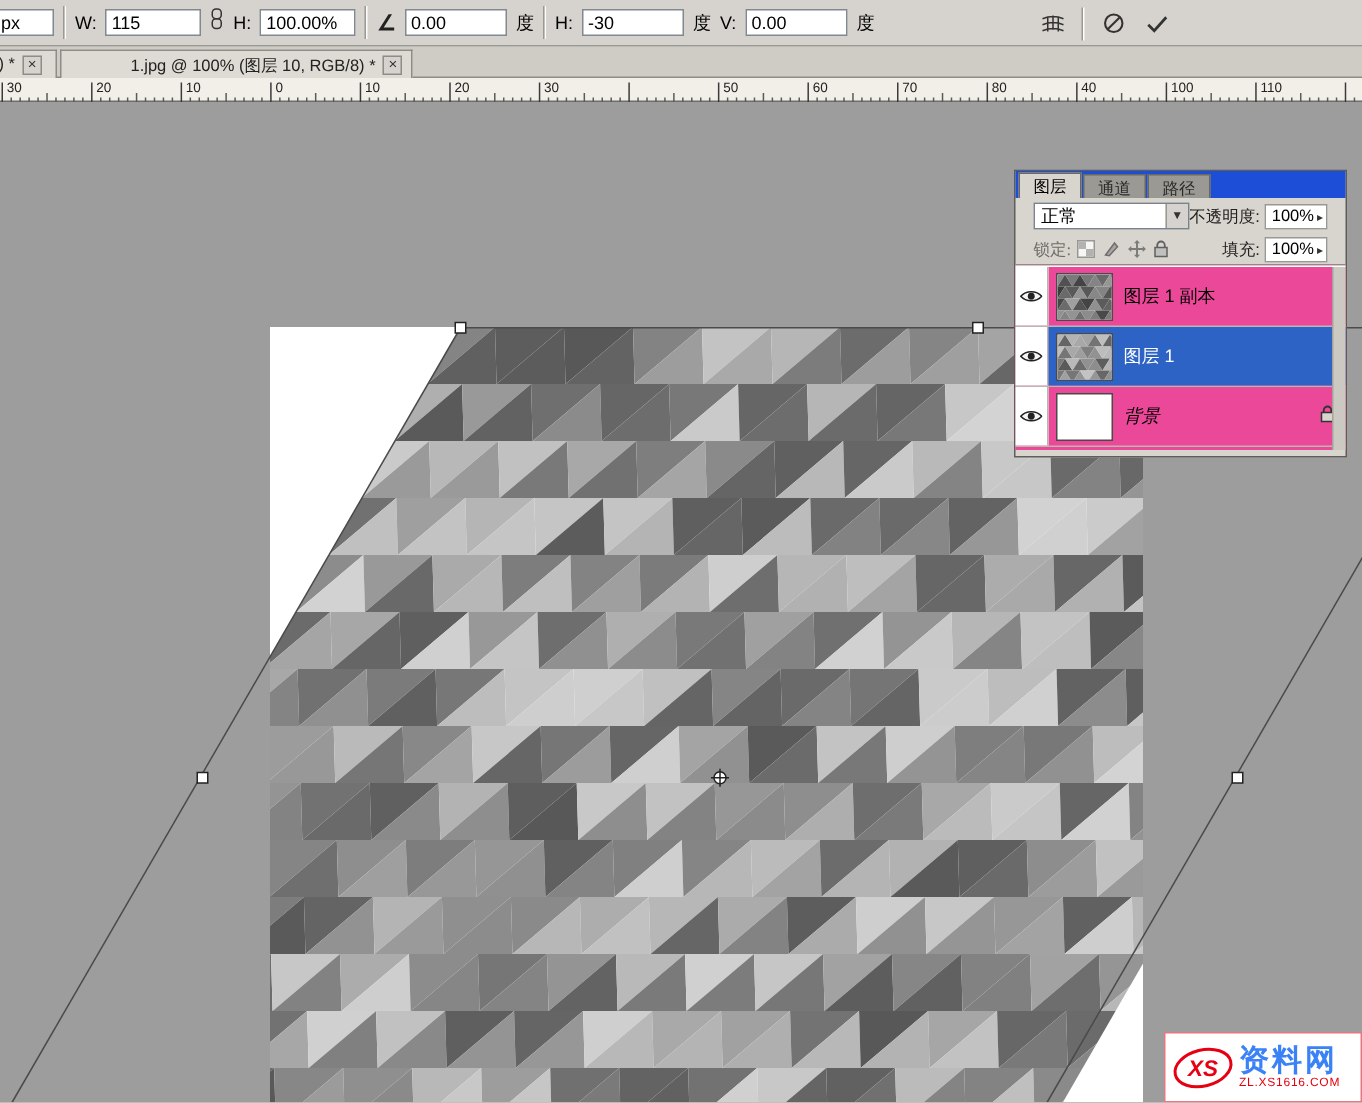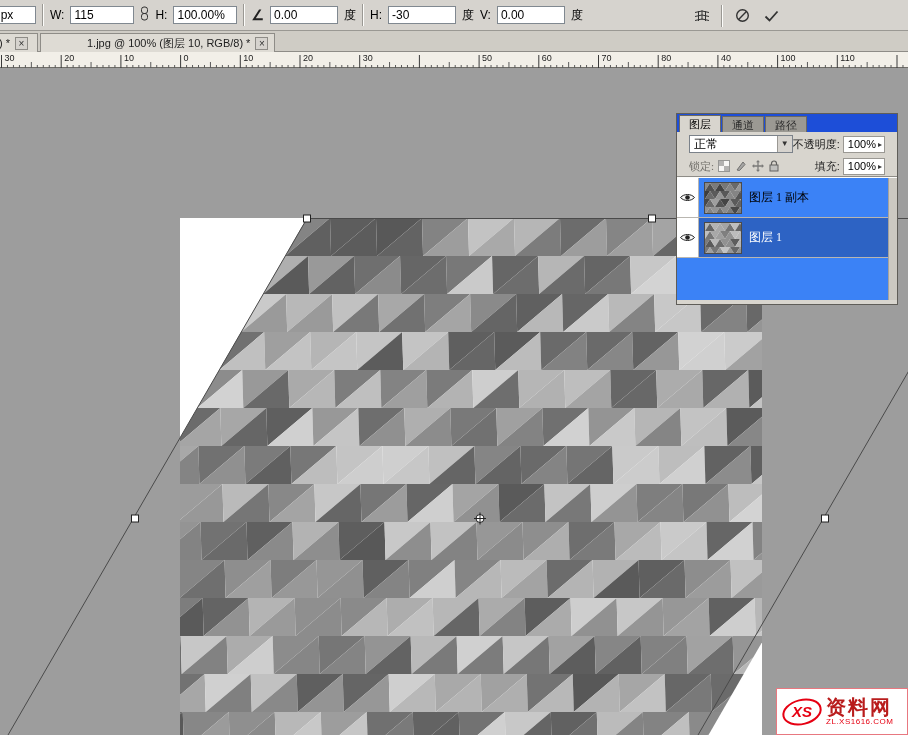--- a/index.html
+++ b/index.html
@@ -50,37 +50,37 @@
   .lock-row { height:21px; border-bottom:1px solid #8e8c87; }
   .combo { width:112px; height:18px; background:#fff; border:1px solid #7b828a; display:flex; align-items:center; }
   .combo-text { flex:1; padding-left:4px; font-size:12px; }
   .combo-btn { width:15px; height:16px; background:#d6d3ce; border-left:1px solid #9a9893; font-size:8px; text-align:center; line-height:16px; color:#333; }
   .p-label { font-size:11px; color:#222; white-space:nowrap; }
   .p-label.dim { color:#6f6d68;font-family:Liberation Serif, serif; }
   .val-box { height:17px; background:#fff; border:1px solid #9a9893; display:flex; align-items:center; padding:0 2px 0 4px; font-size:11px; gap:2px; }
   .mini-arrow { font-size:8px; color:#333; }
   .lock-icons { display:flex; gap:5px; align-items:center; margin-left:4px; opacity:.8; }
   .ml-auto { margin-left:auto; }
-  .layer-list { background:#3b82f6; border-top:1px solid #fdfdfb; position:relative; height:123px;font-family:Liberation Serif, serif; }
+  .layer-list { background:#ec4899; border-top:1px solid #fdfdfb; position:relative; height:123px; }
   .layer-row { height:40px; display:flex; align-items:stretch; border-bottom:1px solid #b9b6b0; }
   .eye-cell { width:22px; border-right:1px solid #b9b6b0; display:flex; align-items:center; justify-content:center; background:#fff; }
   .row-main { flex:1; display:flex; align-items:center; gap:7px; padding-left:5px; }
   .layer-row.selected .row-main { background:#2d63c4; color:#fff; }
   .thumb { width:38px; height:32px; border:1px solid #4a4a4a; background:#fff; overflow:hidden; flex:none; }
   .thumb svg { display:block; }
   .layer-name { font-size:12px; }
   .layer-name.italic { font-style:italic; }
   .row-lock { margin-left:auto; margin-right:7px; }
   .scroll-track { position:absolute; right:0; top:0; bottom:0; width:9px; background:#ccc9c2; border-left:1px solid #a5a29c; }
 
   
   .watermark { position:absolute; left:776px; top:688px; width:132px; height:47px; background:#fff;
     border:1px solid #e87880; display:flex; align-items:center; padding:2px 4px; gap:3px; }
   .wm-text { display:flex; flex-direction:column; line-height:1.05; }
-  .wm-site { color:#b91c1c; font-weight:bold; font-size:20px; letter-spacing:2px; }
+  .wm-site { color:#3b82f6; font-weight:bold; font-size:20px; letter-spacing:2px; }
   .wm-url { color:#e60012; font-size:8px; letter-spacing:.5px; }
 </style>
 </head>
 <body>
 
 <div class="screen">
 
   <div class="options-bar">
     <input class="num-input cut-field" value="00 px" style="">
     <div class="sep"></div>
@@ -1077,20 +1077,38 @@
                 <polygon points="25,24 35,24 30,32" fill="rgb(103,103,103)"></polygon>
                 <polygon points="30,32 35,24 40,32" fill="rgb(144,144,144)"></polygon>
                 <polygon points="35,24 45,24 40,32" fill="rgb(122,122,122)"></polygon>
                 <polygon points="40,32 45,24 50,32" fill="rgb(146,146,146)"></polygon>
                 <polygon points="45,24 55,24 50,32" fill="rgb(176,176,176)"></polygon>
               </svg>
             </div>
           <span class="layer-name">图层 1</span>
         </div>
       </div>
+      <div class="layer-row">
+        <div class="eye-cell">
+          <svg width="15" height="9" viewBox="0 0 15 9">
+              <path d="M.5 4.5 C4 .5 11 .5 14.5 4.5 C11 8.5 4 8.5 .5 4.5 Z" fill="#f5f5f5" stroke="#222"></path>
+              <circle cx="7.5" cy="4.5" r="2.3" fill="#222"></circle>
+            </svg>
+        </div>
+        <div class="row-main">
+          <div class="thumb" style="background:#fff"></div>
+          <span class="layer-name italic">背景</span>
+          <span class="row-lock">
+            <svg width="10" height="12" viewBox="0 0 10 12">
+                <path d="M2.5 5 V3.5 a2.5 2.5 0 0 1 5 0 V5" fill="none" stroke="#333" stroke-width="1.2"></path>
+                <rect x="1" y="5" width="8" height="6" fill="#d8d5ce" stroke="#333"></rect>
+              </svg>
+          </span>
+        </div>
+      </div>
       <div class="scroll-track"></div>
     </div>
   </div>
 
   <div class="watermark">
     <svg width="42" height="36" viewBox="0 0 42 36">
       <ellipse cx="21" cy="18" rx="19" ry="12" fill="none" stroke="#e60012" stroke-width="2" transform="rotate(-14 21 18)"></ellipse>
       <text x="21" y="23" text-anchor="middle" font-size="15" font-style="italic" font-weight="bold" fill="#e60012" font-family="Liberation Sans, sans-serif">XS</text>
     </svg>
     <div class="wm-text">

